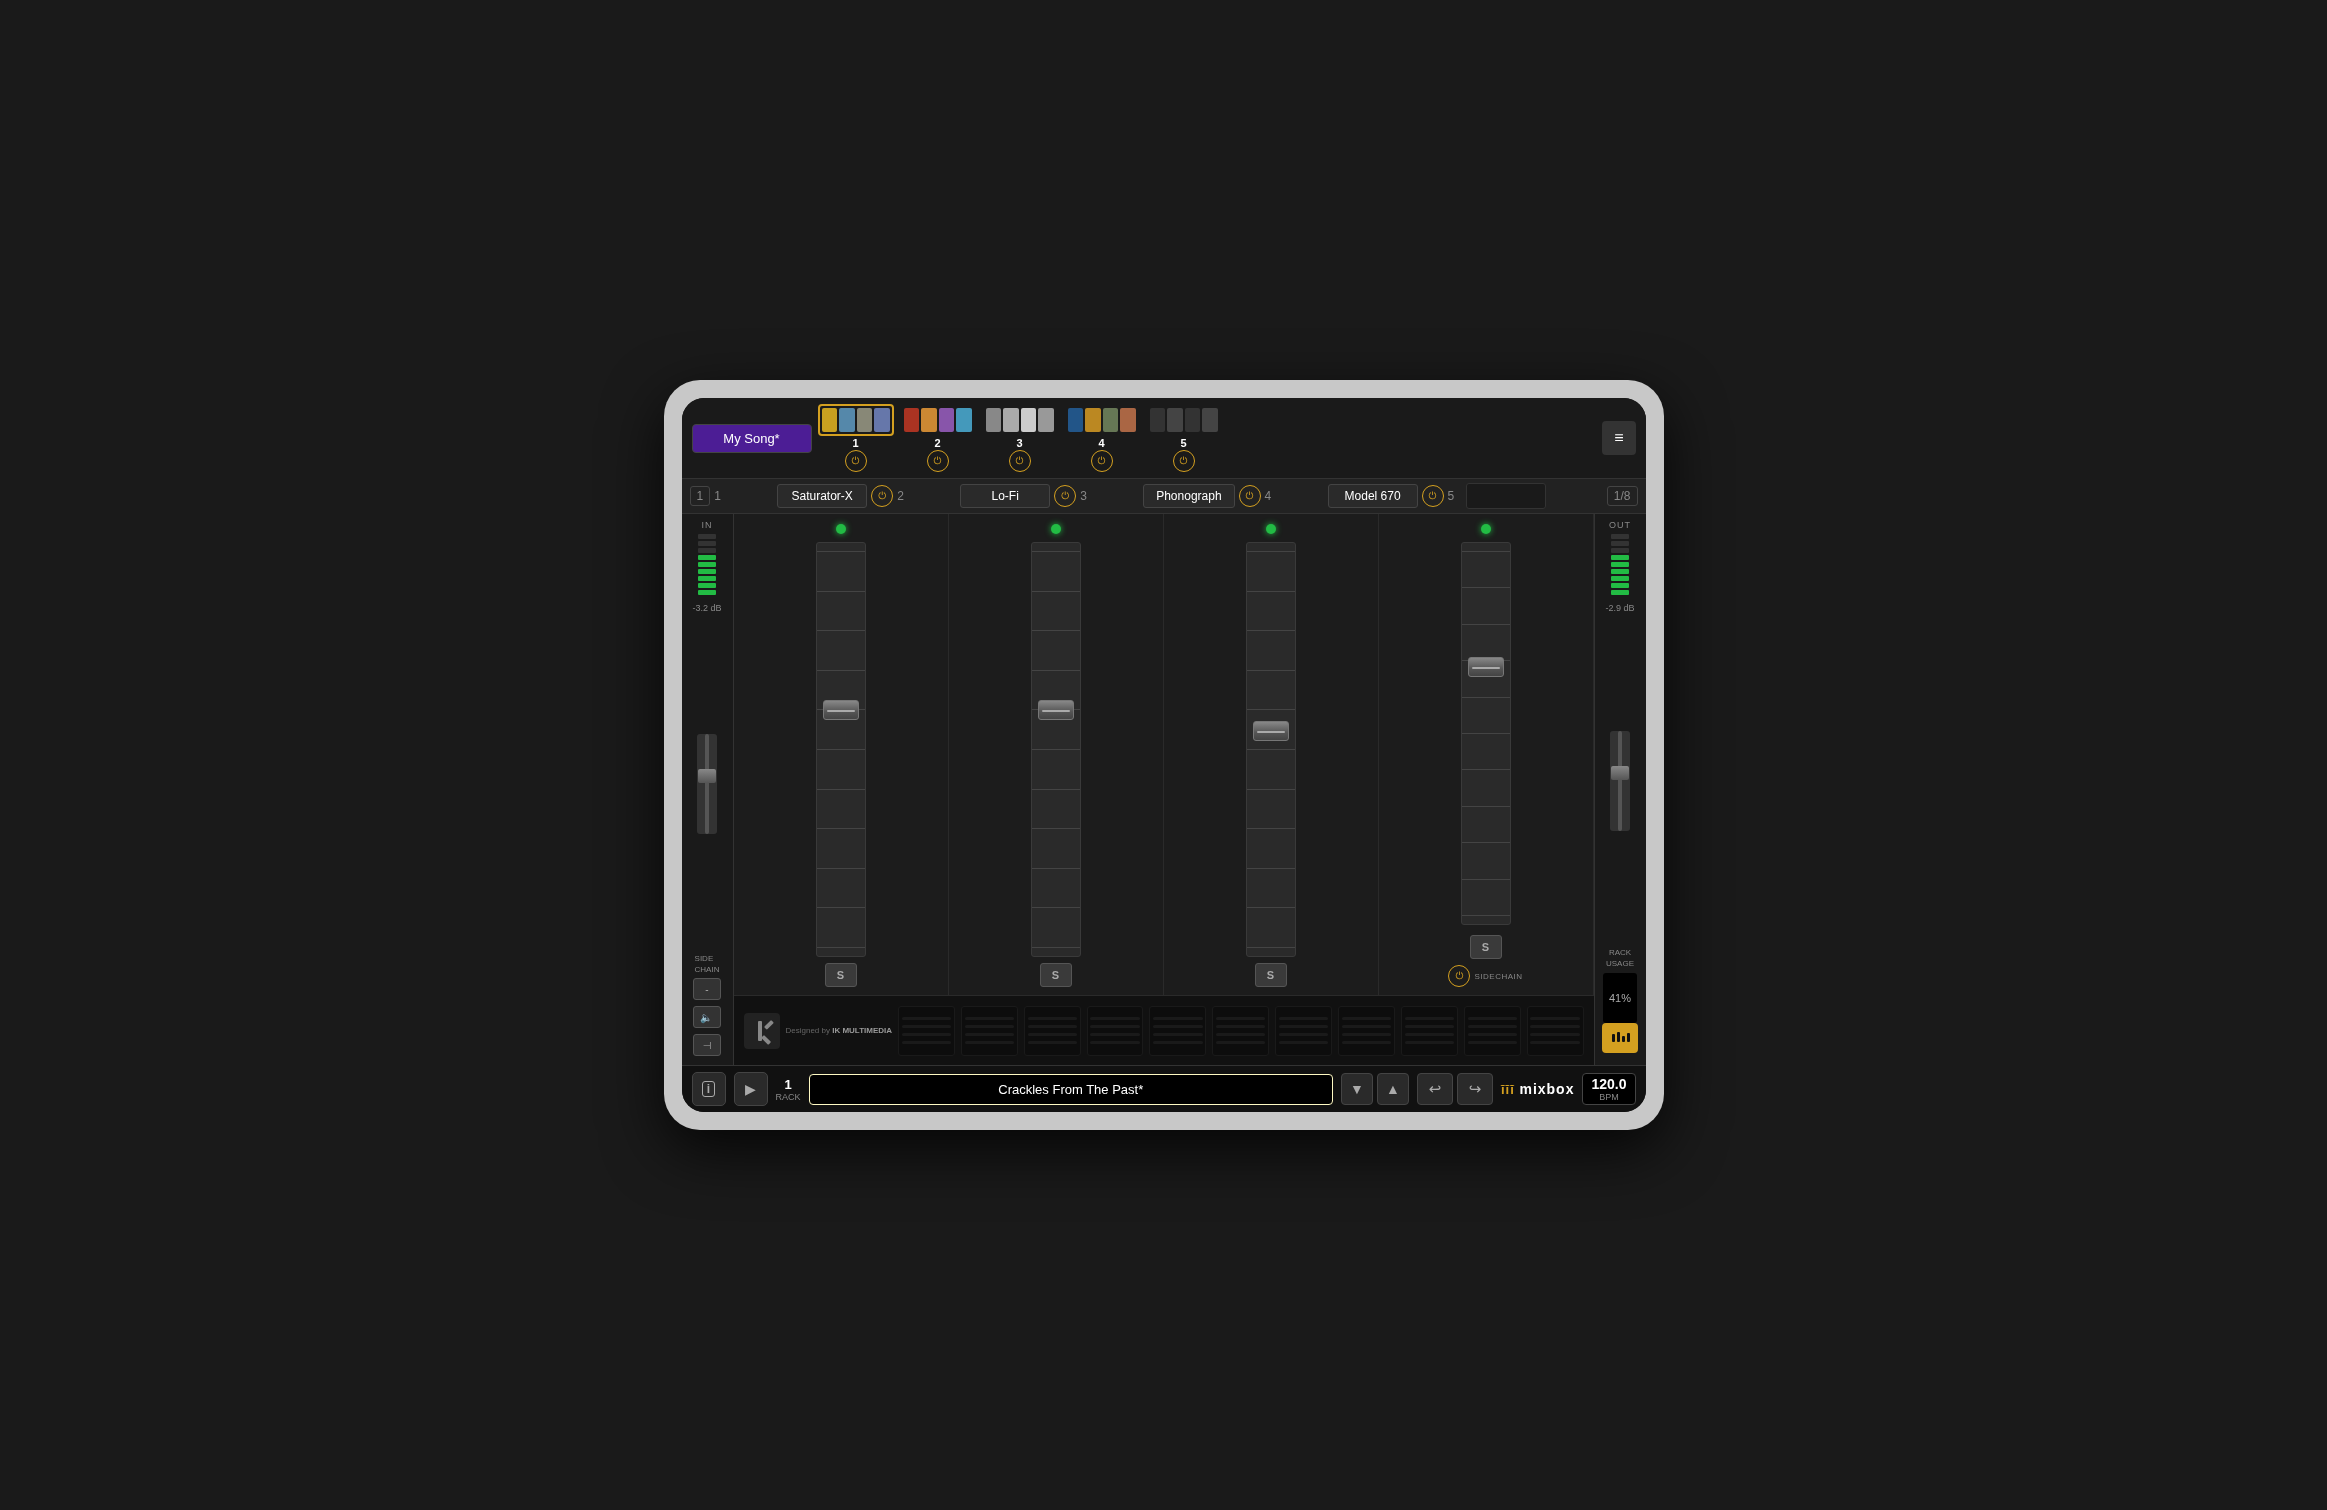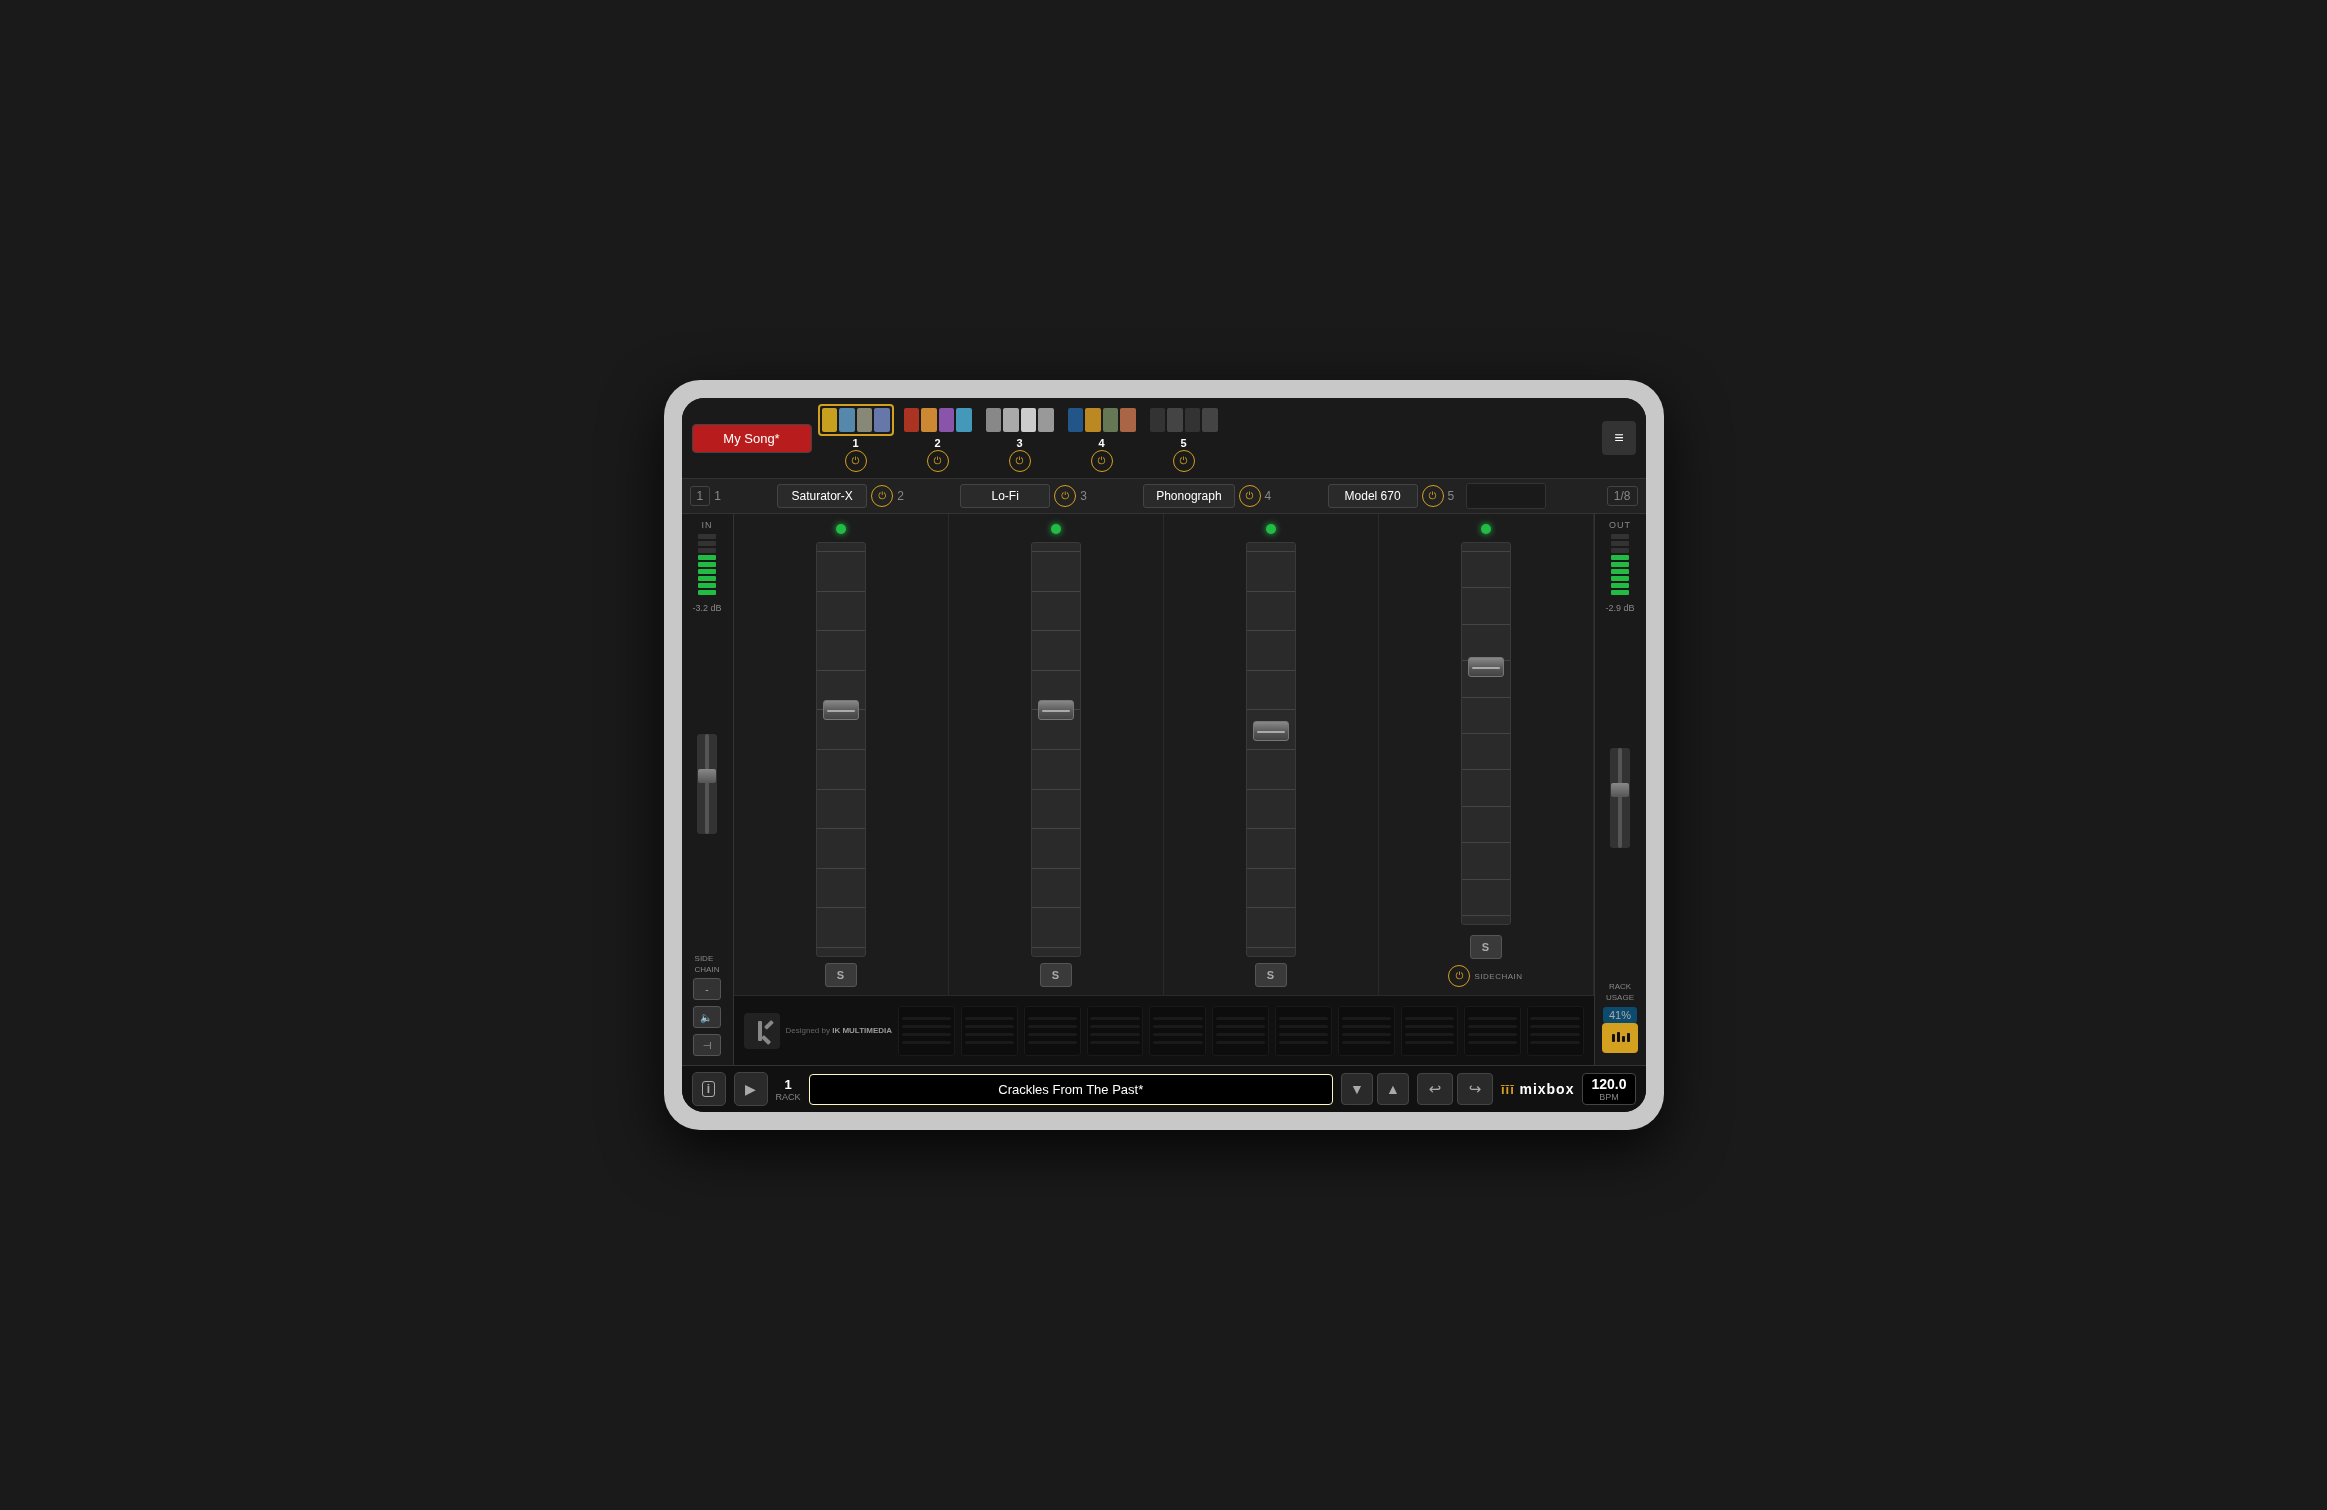--- a/index.html
+++ b/index.html
@@ -33,21 +33,21 @@
     .top-bar {
       background: #1a1a1a;
       padding: 6px 10px;
       display: flex;
       align-items: center;
       gap: 6px;
       border-bottom: 1px solid #333;
       flex-shrink: 0;
     }
     .song-name {
-      background: #b91c1c;
+      background: #4c1d95;
       border: 1px solid #444;
       color: #fff;
       font-size: 13px;
       padding: 6px 16px;
       border-radius: 4px;
       min-width: 120px;
       text-align: center;
     }
     .preset-slot {
       display: flex;
@@ -294,22 +294,22 @@
     .rack-usage-label {
       color: #888;
       font-size: 8px;
       text-align: center;
       line-height: 1.3;
       margin-top: 4px;
     }
     .rack-pct {
       color: #aaa;
       font-size: 11px;
-      background: #0c4a6e;
-      padding: 2px 6px;
+      background: #000000;
+      padding: 19px 6px;
       border-radius: 3px;
       margin-top: 4px;
     }
     .eq-icon-btn {
       width: 36px;
       height: 30px;
       background: #d4a020;
       border-radius: 4px;
       display: flex;
       align-items: center;

